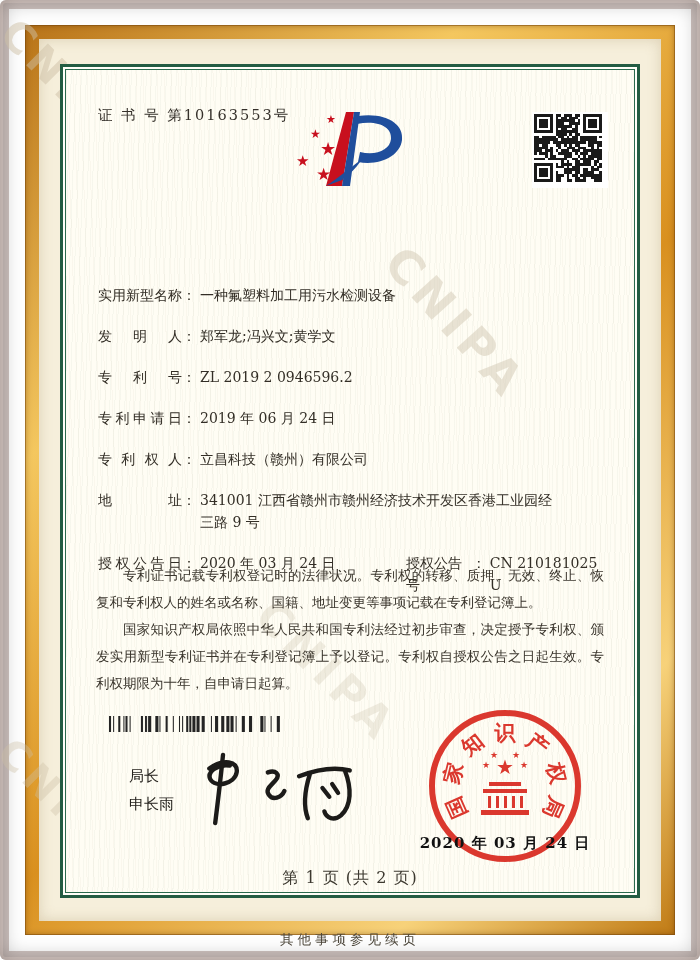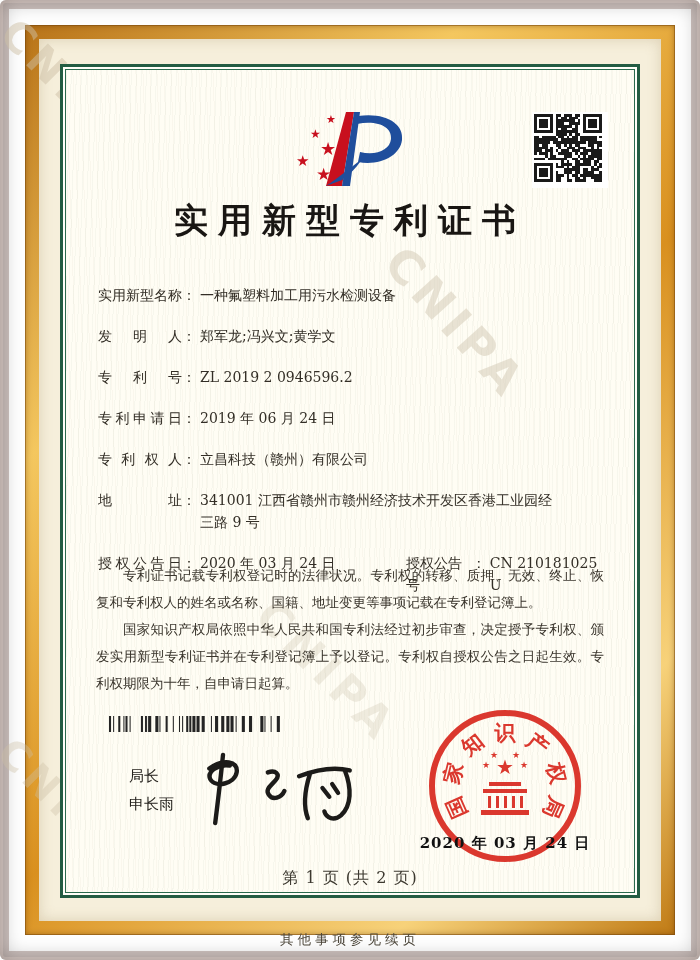--- a/index.html
+++ b/index.html
@@ -48,20 +48,21 @@
   <span class="wm" style="font-size:42px;left:-14px;top:-30px;transform:rotate(45deg);">CNIPA</span>
   <span class="wm" style="font-size:40px;left:-18px;top:690px;transform:rotate(45deg);color:rgba(205,192,166,.38);">CNIPA</span>
 </div>
 
 <div class="paper-outer">
   <div class="paper">
 
     <span class="wm" style="font-size:46px;left:348px;top:166px;transform:rotate(48deg);color:rgba(214,204,184,.55);">CNIPA</span>
     <span class="wm" style="font-size:44px;left:216px;top:520px;transform:rotate(45deg);color:rgba(210,200,180,.35);">CNIPA</span>
 
+    <div class="cert-no">证 书 号 第10163553号</div>
 
     <div class="logo">
       <svg width="140" height="82" viewBox="0 0 140 82">
         <path d="M66 4 L74 4 L62 78 L46 78 Z" fill="#c8101e"></path>
         <path d="M74 4 L80 4 L70 78 L62 78 Z" fill="#1f4e9c"></path>
         <path d="M78 8 C106 4 124 16 122 32 C120 48 100 58 78 54 L80 44 C96 48 110 42 111 31 C112 19 98 12 77 16 Z" fill="#1f4e9c"></path>
         <path d="M78 54 C70 60 58 70 46 78 L62 72 C70 66 76 60 80 54 Z" fill="#1f4e9c"></path>
       </svg>
       <span class="star" style="left:46px;top:6px;font-size:11px;">★</span>
       <span class="star" style="left:30px;top:20px;font-size:12px;">★</span>
@@ -384,21 +385,20 @@
           <rect x="2" y="2" width="3" height="3"></rect>
           <rect x="18" y="0" width="7" height="7"></rect>
           <rect fill="#fff" x="19" y="1" width="5" height="5"></rect>
           <rect x="20" y="2" width="3" height="3"></rect>
           <rect x="0" y="18" width="7" height="7"></rect>
           <rect fill="#fff" x="1" y="19" width="5" height="5"></rect>
           <rect x="2" y="20" width="3" height="3"></rect>
         </svg>
     </div>
 
-    <div class="title">实用新型专利证书</div>
 
     <div class="fields">
       <div class="frow">
         <span class="flabel">实用新型名称</span>
           <span class="fcolon">：</span>
         <span class="fvalue">一种氟塑料加工用污水检测设备</span>
       </div>
       <div class="frow">
         <span class="flabel">发明人</span>
           <span class="fcolon">：</span>

